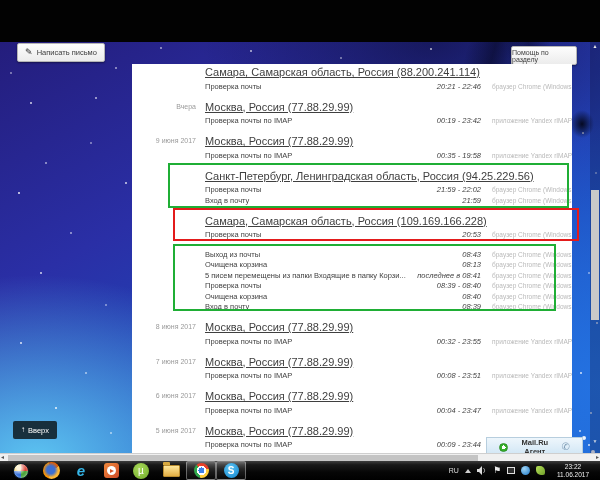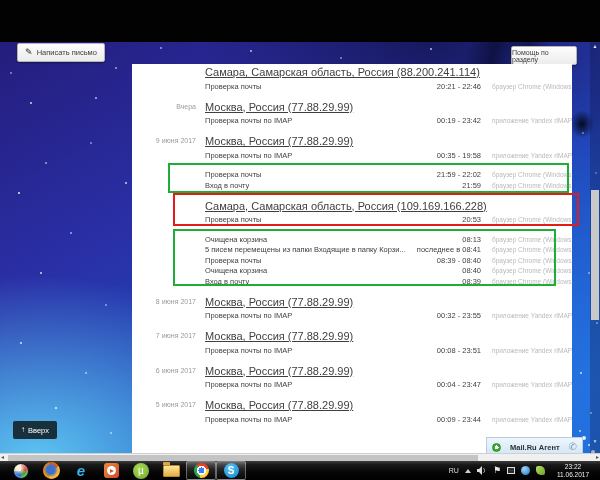--- a/index.html
+++ b/index.html
@@ -48,35 +48,35 @@
   .pencil{font-size:9px;line-height:9px;color:#222;}
 
   
   .panel{position:absolute;left:132px;top:64px;width:440px;height:397px;background:#fff;}
   .content{position:absolute;left:0;top:2px;right:0;padding-left:73px;}
   .group{position:relative;margin-bottom:9px;}
   .g-date{position:absolute;left:-73px;top:2px;width:64px;text-align:right;font-size:7px;color:#9a9a9a;}
   .g-loc{height:15px;font-size:11px;color:#3f3f3f;line-height:12px;white-space:nowrap;overflow:hidden;text-decoration:underline;}
   .act-row{height:10.5px;display:flex;align-items:center;font-size:7.5px;line-height:9px;color:#3f3f3f;}
   .act-label{flex:1;white-space:nowrap;overflow:hidden;}
-  .act-time{white-space:nowrap;text-align:right;min-width:70px;}
+  .act-time{white-space:nowrap;text-align:right;min-width:70px;font-style:italic;}
   .act-client{width:80px;margin-left:11px;font-size:6.5px;color:#b9b9b9;white-space:nowrap;overflow:hidden;flex-shrink:0;}
   .hl-box{position:absolute;border:2px solid;pointer-events:none;left:-37px;right:3px;top:-7px;bottom:-2px;}
   .g4 .hl-box{left:-32px;right:-7px;top:-7px;bottom:-1px;}
   .g5 .hl-box{left:-32px;right:16px;top:-5px;bottom:1px;}
 
   
   #up-btn{position:absolute;left:13px;top:421px;width:44px;height:18px;background:rgba(16,30,36,.88);
     color:#fff;font-size:7.5px;display:flex;align-items:center;justify-content:center;gap:3px;border-radius:2px;}
   .up-arrow{font-size:8px;line-height:8px;}
 
   
   #agent-bar{position:absolute;left:486px;top:437px;width:97px;height:19px;
     background:linear-gradient(#eef6fc,#cfe5f4);border:1px solid #b7cede;border-bottom:none;
-    display:flex;align-items:center;padding:0 5px;gap:5px;box-sizing:border-box;}
+    display:flex;align-items:center;padding:0 12px;gap:5px;box-sizing:border-box;}
   .agent-dot{width:9px;height:9px;border-radius:50%;box-sizing:border-box;
     background:radial-gradient(circle at 50% 50%, #fff 0 2px, #35b02a 2px);border:1px solid #2a8f22;}
   .agent-label{flex:1;text-align:center;font-size:7.5px;font-weight:bold;color:#333;}
   .agent-phone{font-size:10px;line-height:10px;color:#7e9cb5;}
 
   
   #vscroll{position:absolute;left:590px;top:42px;width:10px;height:411px;background:rgba(15,15,45,.28);}
   .v-arrow-t{position:absolute;left:0;top:1px;width:10px;text-align:center;font-size:5px;color:#e8e8e8;}
   .v-thumb{position:absolute;left:1px;top:148px;width:8px;height:130px;background:#c9c9c9;}
   .v-arrow-b{position:absolute;left:0;bottom:9px;width:10px;text-align:center;font-size:5px;color:rgba(235,235,235,.8);}
@@ -175,20 +175,21 @@
           <div class="g-date">9 июня 2017</div>
           <div class="g-loc">Москва, Россия (77.88.29.99)</div>
           <div class="act-row">
             <span class="act-label">Проверка почты по IMAP</span>
             <span class="act-time">00:35 - 19:58</span>
             <span class="act-client">приложение Yandex rIMAP</span>
           </div>
         </div>
         <div class="group g3">
           <div class="hl-box" style="border-color: rgb(31, 174, 53);"></div>
+          <div class="g-loc">Санкт-Петербург, Ленинградская область, Россия (94.25.229.56)</div>
           <div class="act-row">
             <span class="act-label">Проверка почты</span>
             <span class="act-time">21:59 - 22:02</span>
             <span class="act-client">браузер Chrome (Windows 8.1)</span>
           </div>
           <div class="act-row">
             <span class="act-label">Вход в почту</span>
             <span class="act-time">21:59</span>
             <span class="act-client">браузер Chrome (Windows 8.1)</span>
           </div>
@@ -197,20 +198,25 @@
           <div class="hl-box" style="border-color: rgb(227, 27, 27);"></div>
           <div class="g-loc">Самара, Самарская область, Россия (109.169.166.228)</div>
           <div class="act-row">
             <span class="act-label">Проверка почты</span>
             <span class="act-time">20:53</span>
             <span class="act-client">браузер Chrome (Windows 7)</span>
           </div>
         </div>
         <div class="group g5">
           <div class="hl-box" style="border-color: rgb(31, 174, 53);"></div>
+          <div class="act-row">
+            <span class="act-label">Выход из почты</span>
+            <span class="act-time">08:43</span>
+            <span class="act-client">браузер Chrome (Windows 10)</span>
+          </div>
           <div class="act-row">
             <span class="act-label">Очищена корзина</span>
             <span class="act-time">08:13</span>
             <span class="act-client">браузер Chrome (Windows 10)</span>
           </div>
           <div class="act-row">
             <span class="act-label">5 писем перемещены из папки Входящие в папку Корзи...</span>
             <span class="act-time">последнее в 08:41</span>
             <span class="act-client">браузер Chrome (Windows 10)</span>
           </div>

